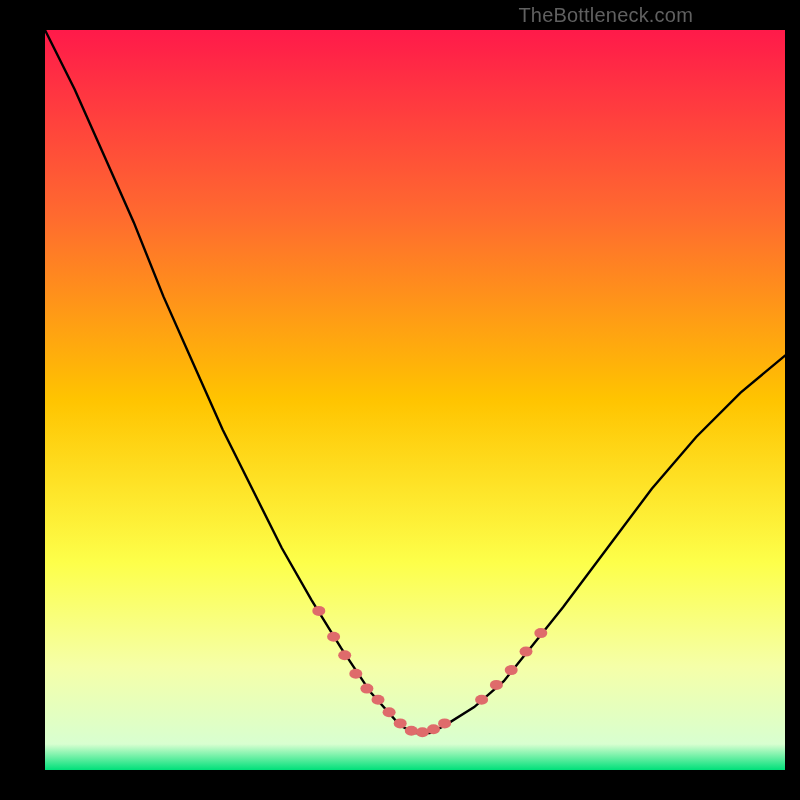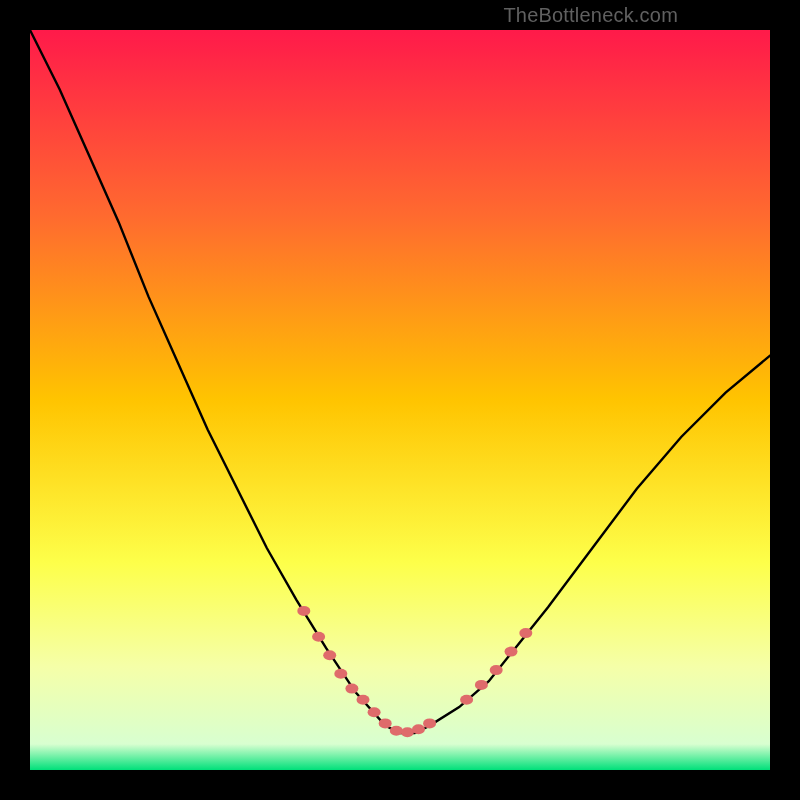--- a/index.html
+++ b/index.html
@@ -9,20 +9,21 @@
     height: 800px;
     overflow: hidden;
     font-family: Arial, Helvetica, sans-serif;
     background: #000;
   }
   .stage {
     position: relative;
     width: 696px;
     height: 800px;
     background: #000;
+    margin-left: 15px;
   }
   .watermark {
     position: absolute;
     top: 4px;
     right: 18px;
     font-size: 20px;
     font-weight: 500;
     color: #606060;
     letter-spacing: 0.2px;
     z-index: 10;

